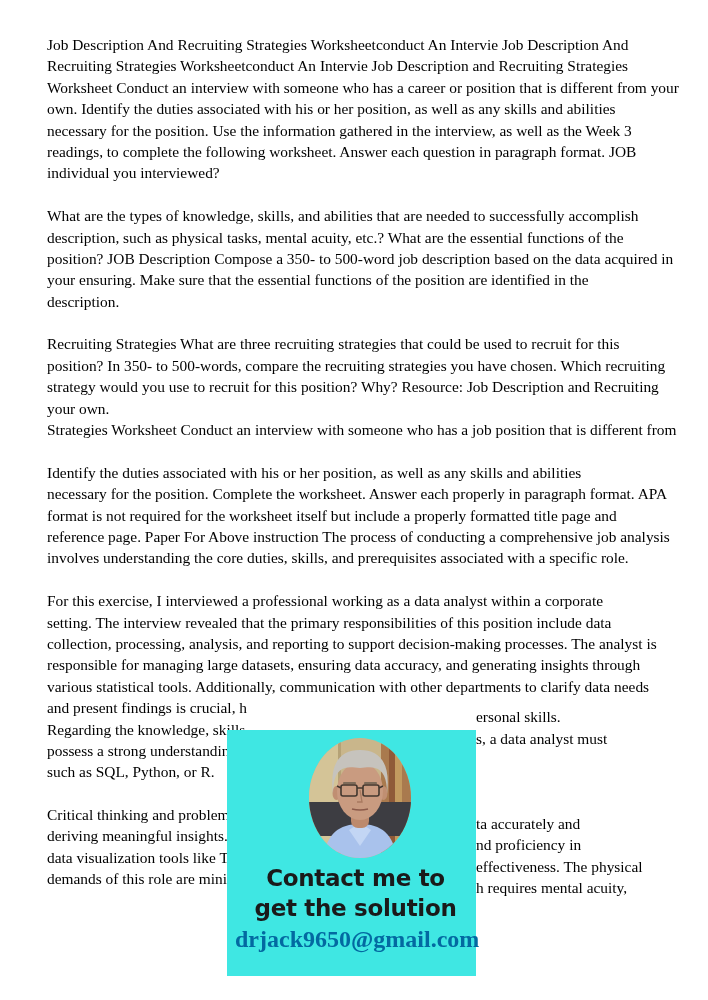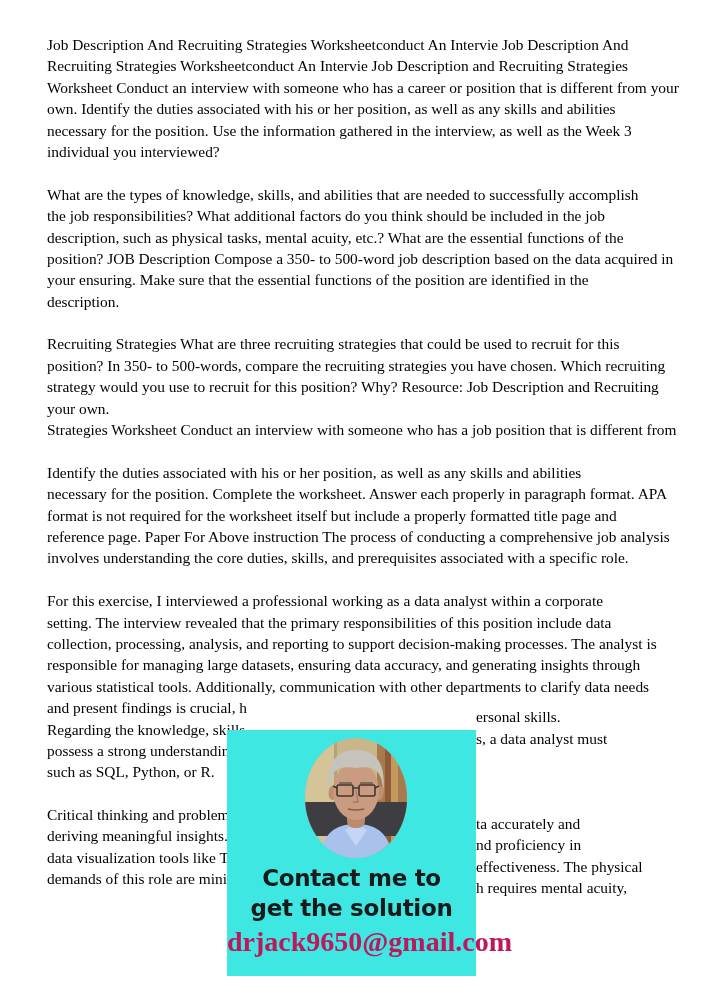--- a/index.html
+++ b/index.html
@@ -26,61 +26,62 @@
     overflow: visible;
   }
   .frag-right { position: absolute; left: 429px; top: 9px; }
   .overlay {
     position: absolute;
     left: 227px; top: 730px;
     width: 249px; height: 246px;
     background: #3fe7e3;
     text-align: center;
     box-sizing: border-box;
+    padding-left: 8px;
   }
   .photo-wrap {
     margin: 8px auto 0;
     width: 102px; height: 120px;
     position: relative;
     left: 4px;
   }
   .heading {
     margin-top: 5px;
     font-family: "DejaVu Sans", sans-serif;
     font-weight: 700;
     font-size: 23px;
     line-height: 30px;
     color: #1a1a1a;
     letter-spacing: -0.3px;
   }
   .email {
     margin-top: 3px;
     font-family: "Liberation Serif", serif;
     font-weight: 700;
-    font-size: 28px;
-    color: #be185d;
+    font-size: 24px;
+    color: #0369a1;
   }
 </style>
 </head>
 <body>
 
 <div class="page">
 
   <div id="doc" class="doc">
       <div class="para">
         <div class="line">Job Description And Recruiting Strategies Worksheetconduct An Intervie Job Description And</div>
         <div class="line">Recruiting Strategies Worksheetconduct An Intervie Job Description and Recruiting Strategies</div>
         <div class="line">Worksheet Conduct an interview with someone who has a career or position that is different from your</div>
         <div class="line">own. Identify the duties associated with his or her position, as well as any skills and abilities</div>
         <div class="line">necessary for the position. Use the information gathered in the interview, as well as the Week 3</div>
+        <div class="line">readings, to complete the following worksheet. Answer each question in paragraph format. JOB</div>
         <div class="line">individual you interviewed?</div>
       </div>
       <div class="para">
         <div class="line">What are the types of knowledge, skills, and abilities that are needed to successfully accomplish</div>
-        <div class="line">the job responsibilities? What additional factors do you think should be included in the job</div>
         <div class="line">description, such as physical tasks, mental acuity, etc.? What are the essential functions of the</div>
         <div class="line">position? JOB Description Compose a 350- to 500-word job description based on the data acquired in</div>
         <div class="line">your ensuring. Make sure that the essential functions of the position are identified in the</div>
         <div class="line">description.</div>
       </div>
       <div class="para">
         <div class="line">Recruiting Strategies What are three recruiting strategies that could be used to recruit for this</div>
         <div class="line">position? In 350- to 500-words, compare the recruiting strategies you have chosen. Which recruiting</div>
         <div class="line">strategy would you use to recruit for this position? Why? Resource: Job Description and Recruiting</div>
         <div class="line">your own.</div>

